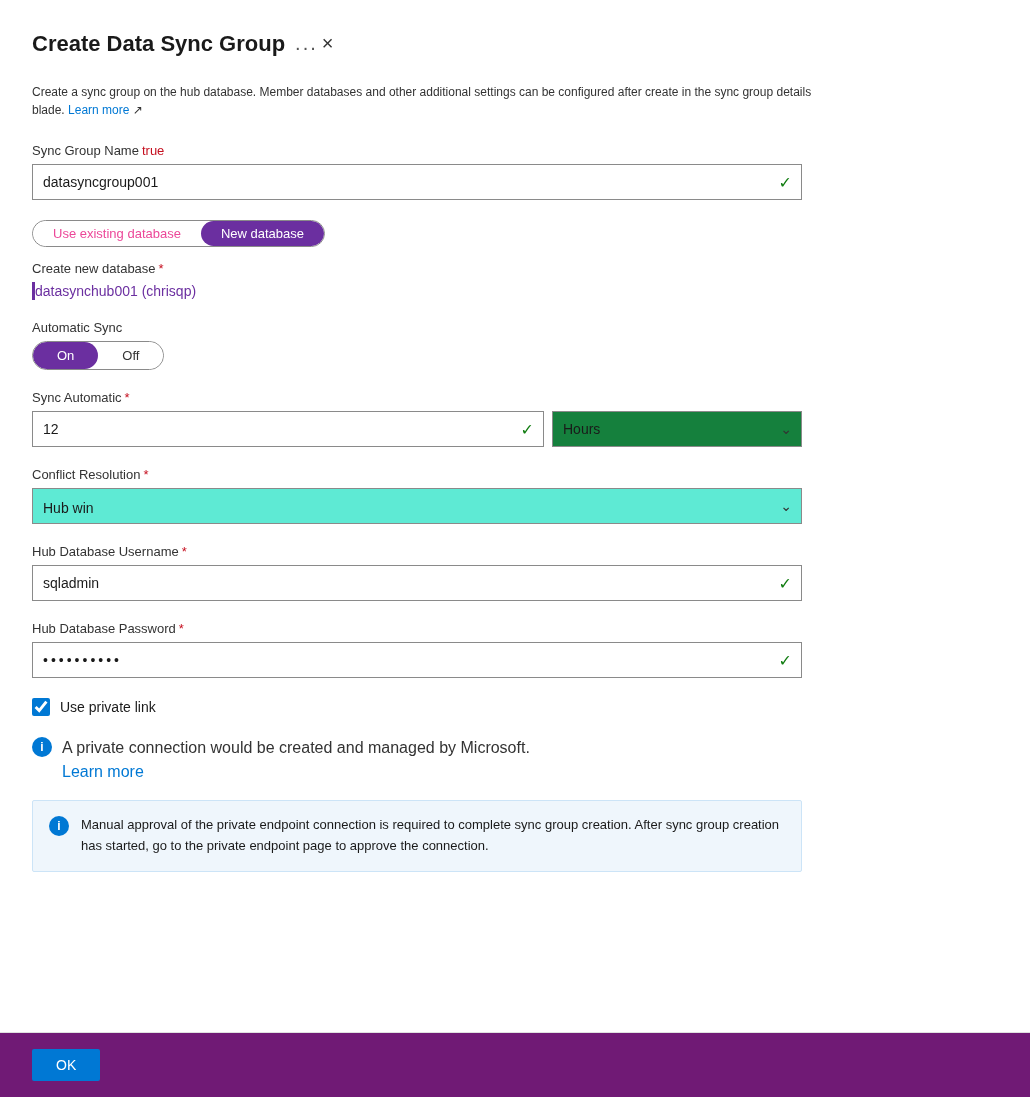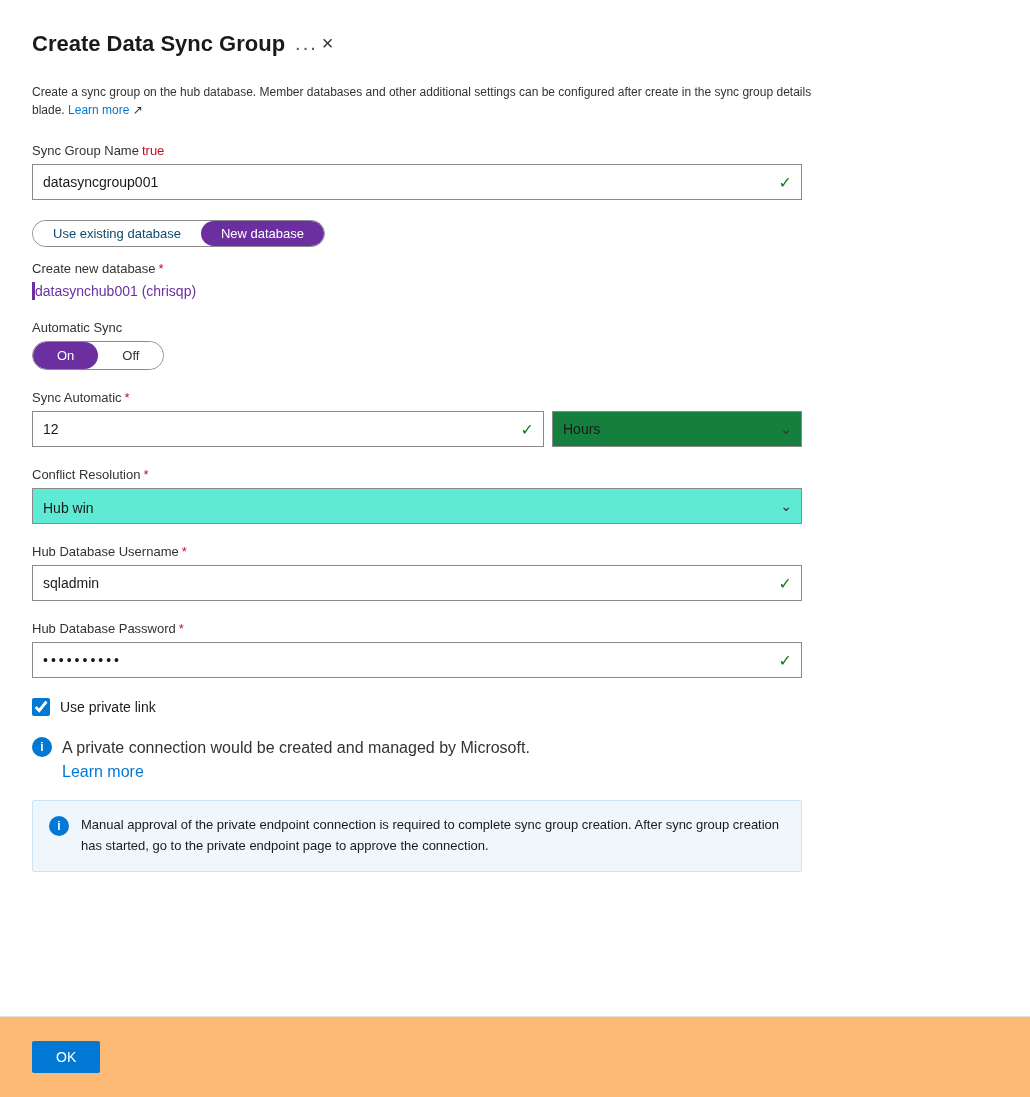--- a/index.html
+++ b/index.html
@@ -103,21 +103,21 @@
       overflow: hidden;
       width: fit-content;
       margin-bottom: 16px;
     }
     .tab-btn {
       padding: 5px 20px;
       font-size: 13px;
       border: none;
       cursor: pointer;
       background: #fff;
-      color: #0c4a6e;
+      color: #ec4899;
       border-radius: 20px;
     }
     .tab-btn.active {
       background: #6b2fa0;
       color: #fff;
     }
     .create-new-label {
       font-size: 13px;
       color: #333;
       margin-bottom: 6px;
@@ -274,23 +274,23 @@
     .info-box-text {
       font-size: 13px;
       color: #1a1a1a;
       line-height: 1.6;
     }
     .footer {
       position: absolute;
       bottom: 0;
       left: 0;
       right: 0;
-      padding: 24px 32px;
+      padding: 16px 32px;
       border-top: 1px solid #e0e0e0;
-      background: #fdba74;
+      background: #701a75;
     }
     .ok-btn {
       background: #0078d4;
       color: #fff;
       border: none;
       padding: 8px 24px;
       font-size: 14px;
       cursor: pointer;
       border-radius: 2px;
     }

